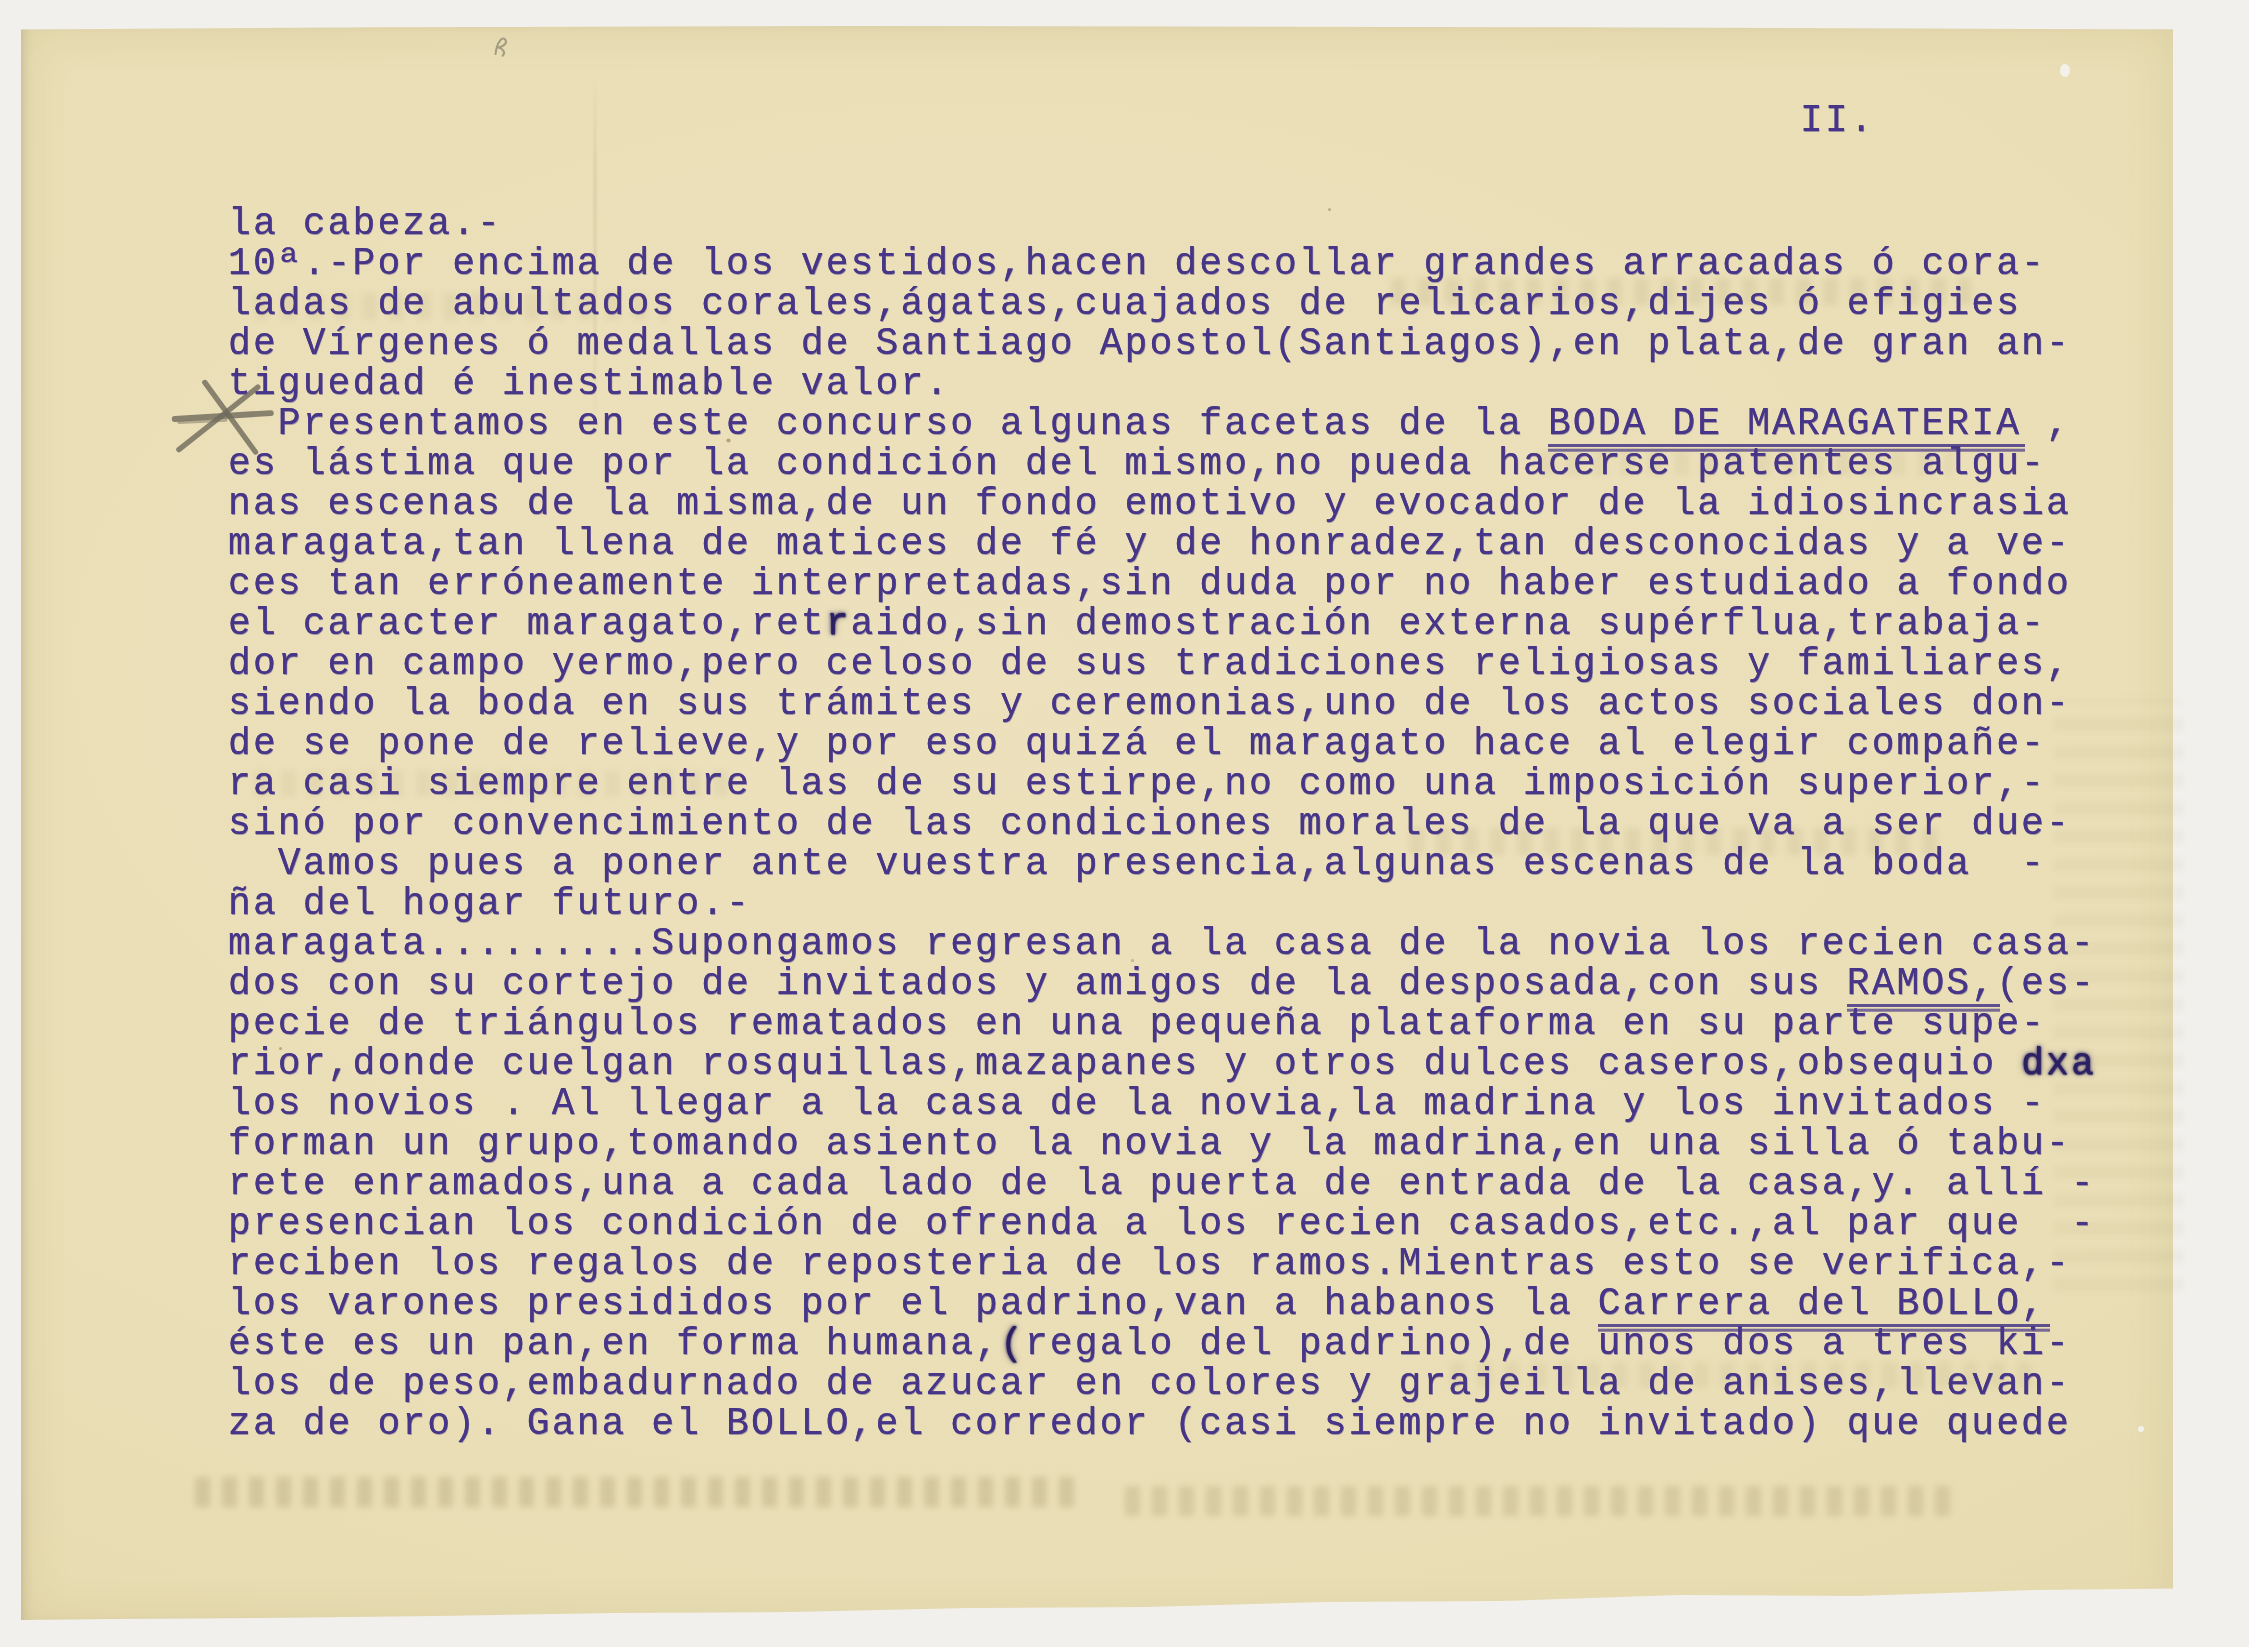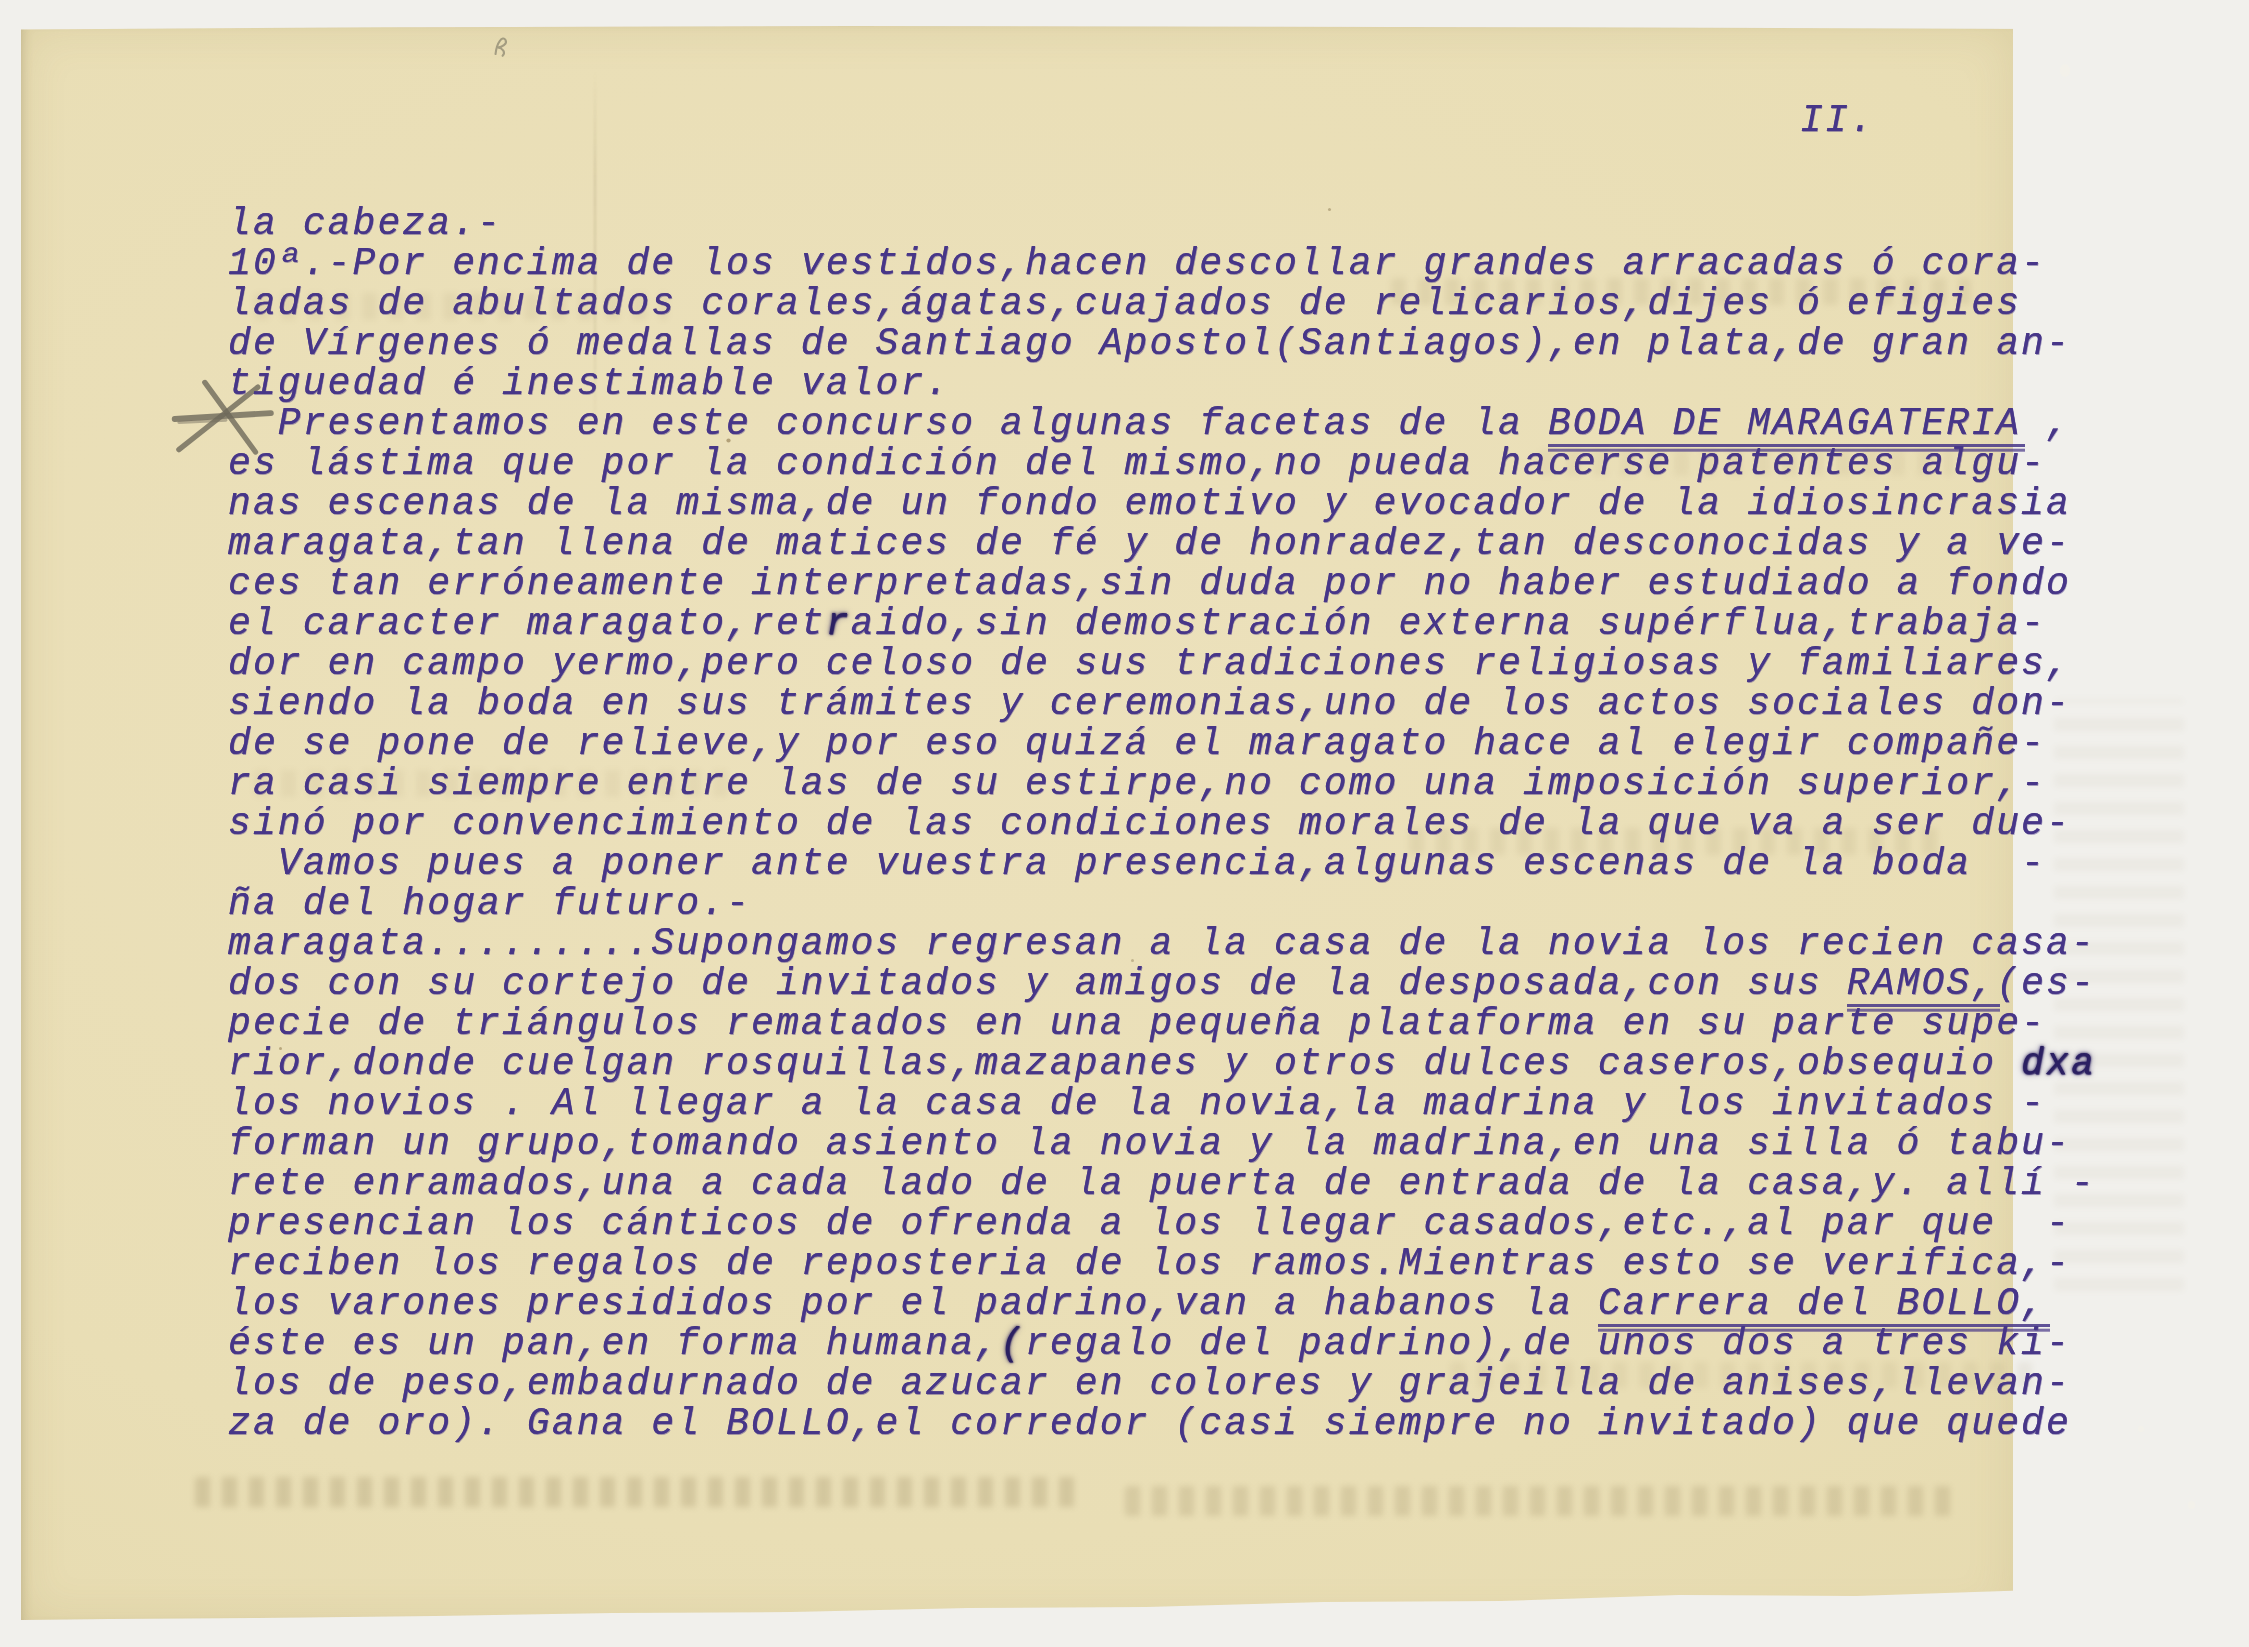--- a/index.html
+++ b/index.html
@@ -6,28 +6,27 @@
     margin:0;
     width:2250px;
     height:1648px;
     background:#f1f0ec;
     overflow:hidden;
     font-family:"Liberation Mono","DejaVu Sans Mono",monospace;
   }
   .paper{
     position:absolute;
     left:21px; top:26px;
-    width:1992px; height:1596px;
+    width:2152px; height:1596px;
     background:radial-gradient(120% 100% at 45% 40%, #ece1bc 0%, #e9deb5 55%, #e3d7aa 100%);
     clip-path:polygon(0px 3.6px, 367px 1.2px, 829px 0px, 1539px 1.2px, 2204px 3.6px,
       2204px 1562px, 2013px 1564px, 1835px 1570px, 1658px 1569px, 1480px 1575px,
       1303px 1576px, 1125px 1581px, 947px 1582px, 770px 1586px, 592px 1587px,
       414px 1590px, 237px 1592px, 89px 1593px, 0px 1594px);
     box-shadow:inset 0 0 47px rgba(140,120,60,.14), inset 6px 0 12px -6px rgba(90,80,50,.28);
-    font-style:italic;
   }
   .typed{
     font-size:38px;
     letter-spacing:2.1px;
     color:#473688;
     text-shadow:0.6px 0.6px 0.6px rgba(71,54,136,.45), 0 0 0.6px rgba(71,54,136,.85);
   }
   #text-block{
     position:absolute;
     left:207px; top:178px;
@@ -143,21 +142,21 @@
         <div class="line"><span>sinó por convencimiento de las condiciones morales de la que va a ser due-</span></div>
         <div class="line"><span>  Vamos pues a poner ante vuestra presencia,algunas escenas de la boda  -</span></div>
         <div class="line"><span>ña del hogar futuro.-</span></div>
         <div class="line"><span>maragata.........Supongamos regresan a la casa de la novia los recien casa-</span></div>
         <div class="line"><span>dos con su cortejo de invitados y amigos de la desposada,con sus </span><span class="u">RAMOS,</span><span>(es-</span></div>
         <div class="line"><span>pecie de triángulos rematados en una pequeña plataforma en su parte supe-</span></div>
         <div class="line"><span>rior,donde cuelgan rosquillas,mazapanes y otros dulces caseros,obsequio </span><span class="b">dxa</span></div>
         <div class="line"><span>los novios . Al llegar a la casa de la novia,la madrina y los invitados -</span></div>
         <div class="line"><span>forman un grupo,tomando asiento la novia y la madrina,en una silla ó tabu-</span></div>
         <div class="line"><span>rete enramados,una a cada lado de la puerta de entrada de la casa,y. allí -</span></div>
-        <div class="line"><span>presencian los cánticos de ofrenda a los llegar casados,etc.,al par que  -</span></div>
+        <div class="line"><span>presencian los condición de ofrenda a los recien casados,etc.,al par que  -</span></div>
         <div class="line"><span>reciben los regalos de reposteria de los ramos.Mientras esto se verifica,-</span></div>
         <div class="line"><span>los varones presididos por el padrino,van a habanos la </span><span class="u">Carrera del BOLLO,</span></div>
         <div class="line"><span>éste es un pan,en forma humana,</span><span class="b">(</span><span>regalo del padrino),de unos dos a tres ki-</span></div>
         <div class="line"><span>los de peso,embadurnado de azucar en colores y grajeilla de anises,llevan-</span></div>
         <div class="line"><span>za de oro). Gana el BOLLO,el corredor (casi siempre no invitado) que quede</span></div>
       </div>
 
   </div>
 </div>
 

